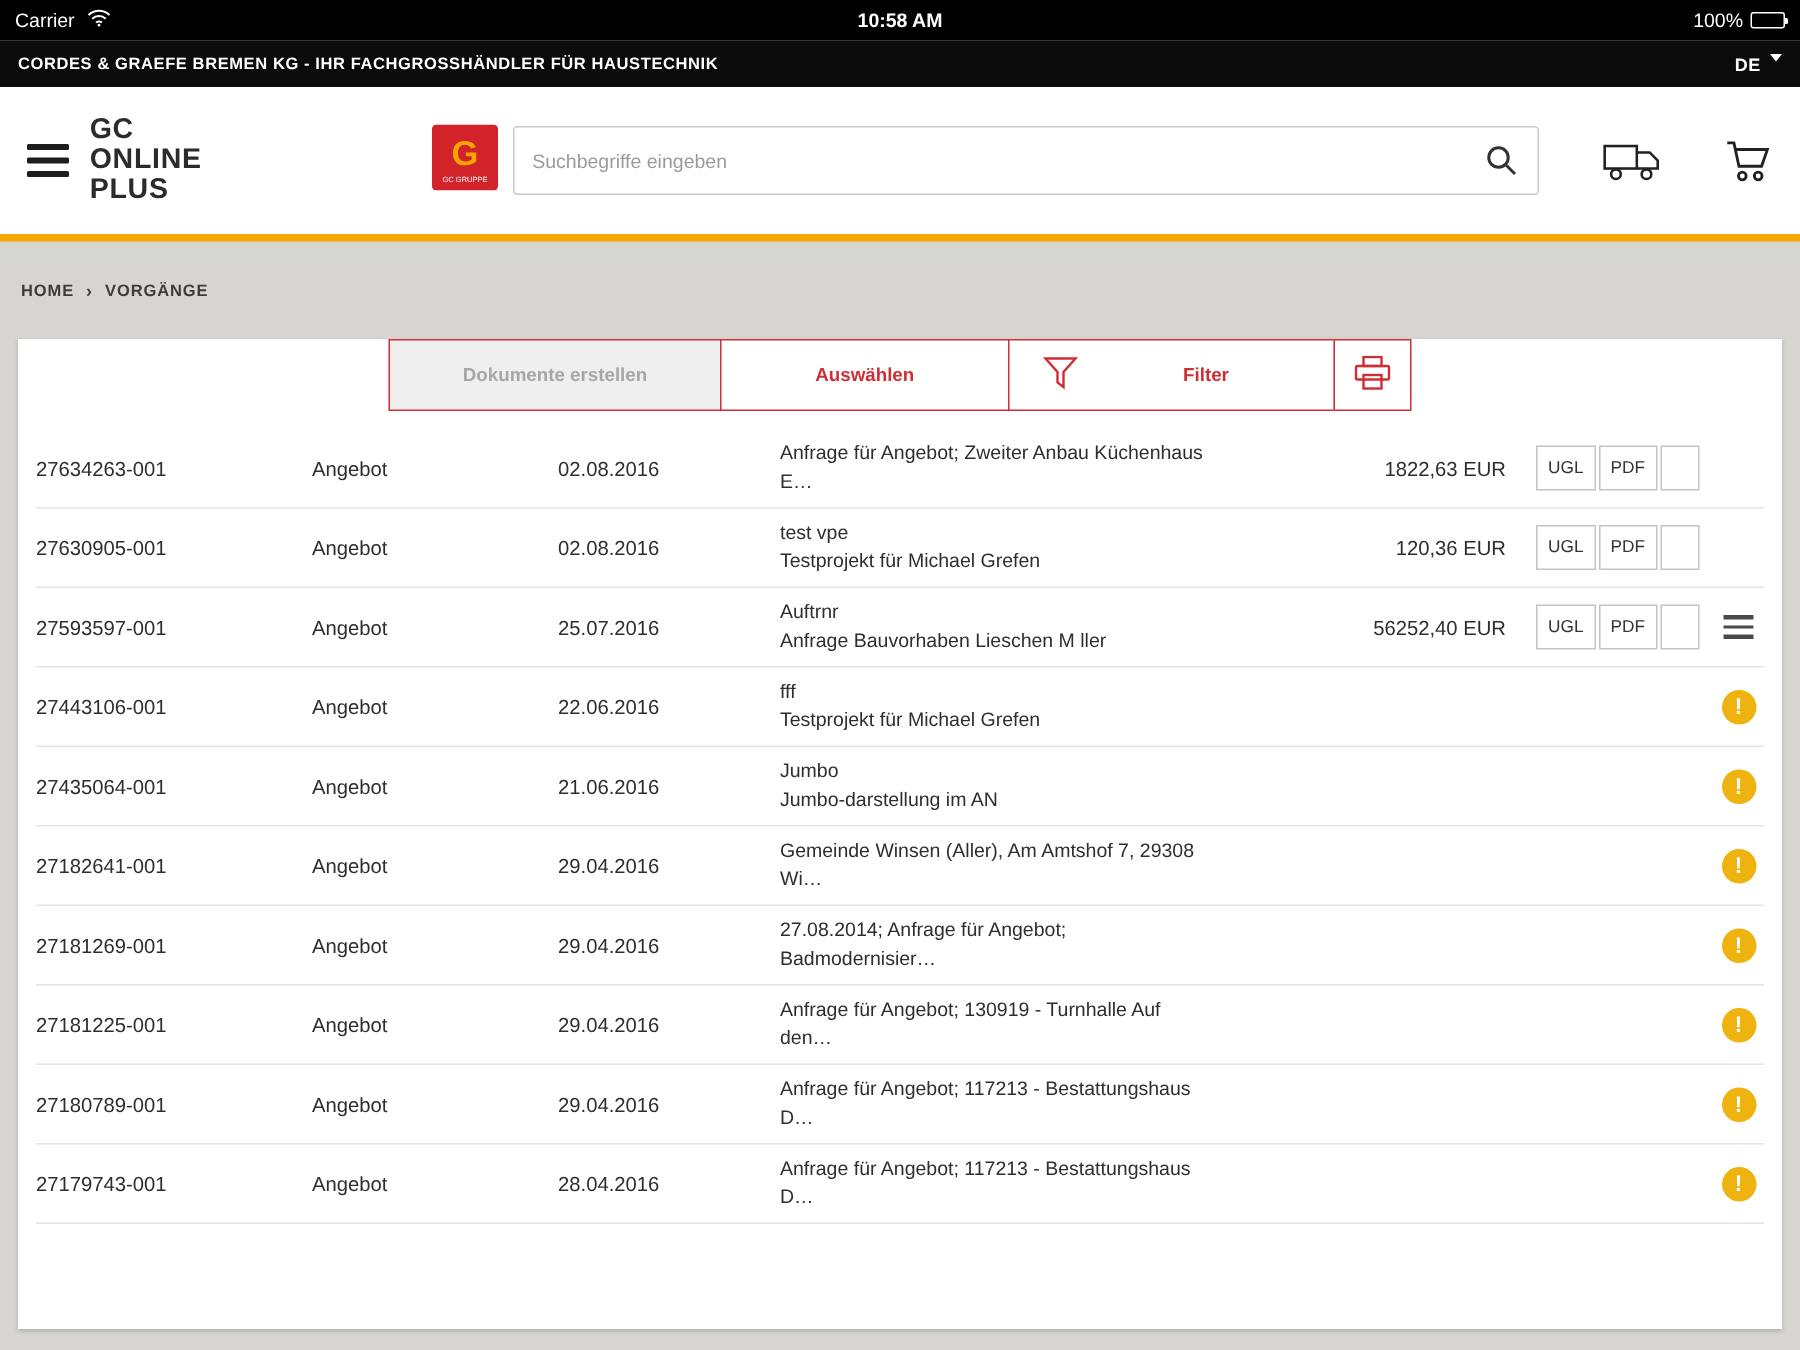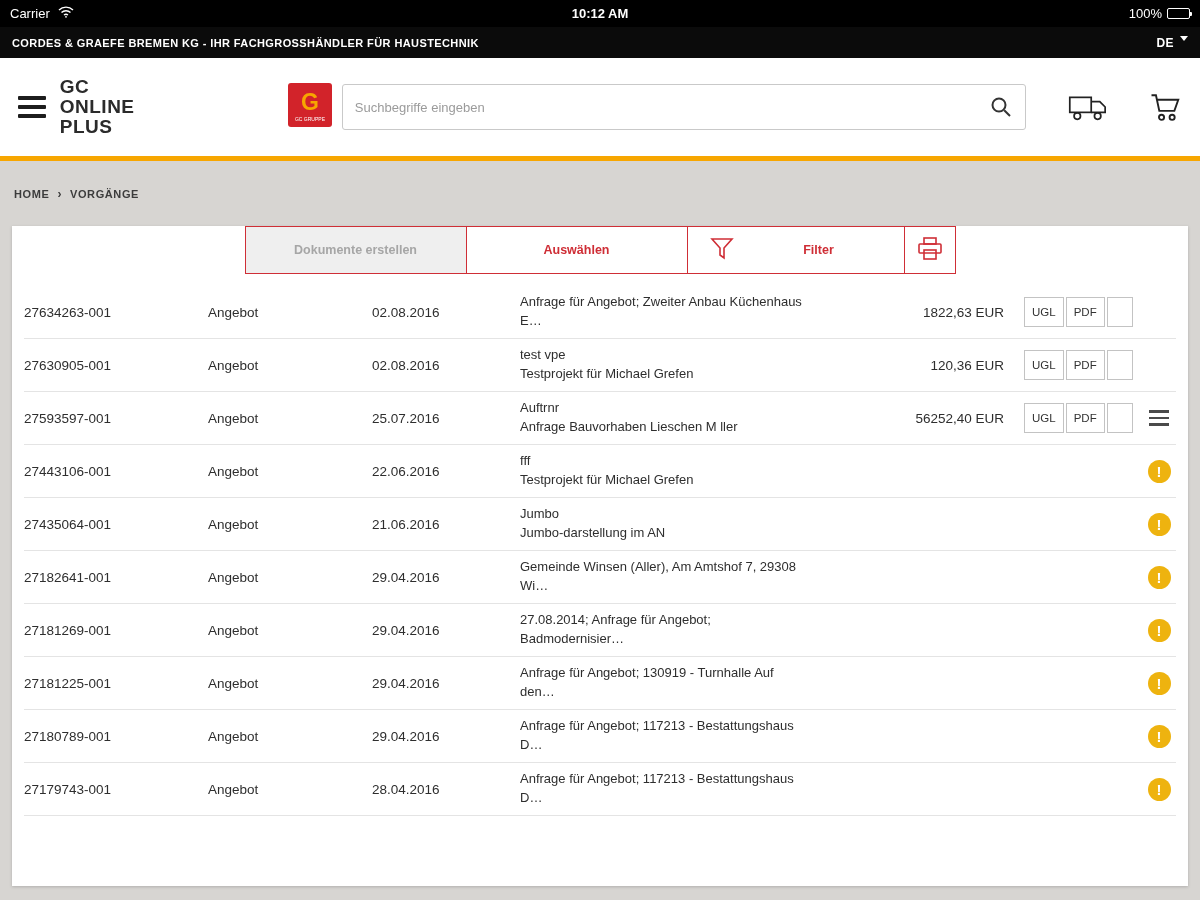--- a/index.html
+++ b/index.html
@@ -56,21 +56,21 @@
   .card { margin:0 12px; background:#fff; height:660px; overflow:hidden;
     box-shadow:0 1px 3px rgba(0,0,0,.18); padding:0 12px; }
 
   
   .toolbar { display:flex; justify-content:center; }
   .seg { height:48px; border:1px solid #cf2e36; display:flex; align-items:center;
     justify-content:center; font-size:12.5px; font-weight:bold; color:#cf2e36;
     cursor:pointer; background:#fff; }
   .seg + .seg { margin-left:-1px; }
   .seg.disabled { background:#efefef; color:#a6a6a6; cursor:default; }
-  .seg.w1 { width:222px; } .seg.w2 { width:222px; }
+  .seg.w1 { width:222px; } .seg.w2 { width:193px; }
   .seg.filter { width:218px; justify-content:flex-start; padding-left:22px; }
   .seg.filter .flabel { flex:1; text-align:center; }
   .seg.print { width:52px; }
 
   
   .table { margin-top:12px; }
   .t-row, .t-head { display:grid;
     grid-template-columns:184px 164px 148px 336px 1fr 118px 34px;
     align-items:center; border-bottom:1px solid #e4e4e4; }
   .t-head { height:44px; color:#555; font-size:14px; }
@@ -98,21 +98,21 @@
     <span>Carrier</span>
     <span>
       <svg width="16" height="12" viewBox="0 0 16 12" fill="none" stroke="#fff" stroke-width="1.4">
         <path d="M1 4 a10 10 0 0 1 14 0"></path>
           <path d="M3.5 6.5 a6.5 6.5 0 0 1 9 0"></path>
         <path d="M6 9 a3.5 3.5 0 0 1 4 0"></path>
           <circle cx="8" cy="10.8" r="0.9" fill="#fff" stroke="none"></circle>
       </svg>
     </span>
   </div>
-  <div class="time">10:12 AM</div>
+  <div class="time">10:58 AM</div>
   <div class="right">
     <span>100%</span>
     <span class="battery"><span class="fill"></span><span class="nub"></span></span>
   </div>
 </div>
 
 <div class="topbar">
   <span>CORDES &amp; GRAEFE BREMEN KG - IHR FACHGROSSHÄNDLER FÜR HAUSTECHNIK</span>
   <span class="lang">
     <span>DE</span>

